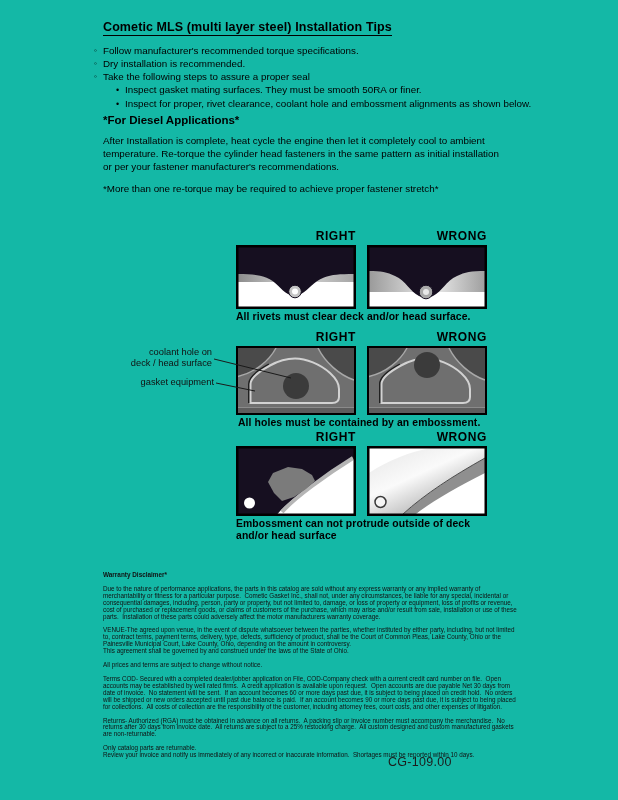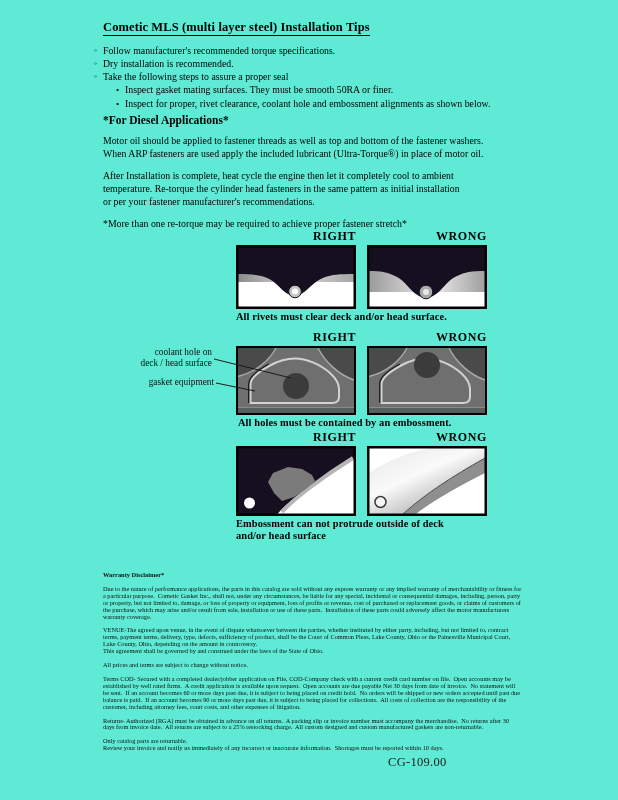--- a/index.html
+++ b/index.html
@@ -1,18 +1,18 @@
 <!DOCTYPE html>
 <html><head>
 <meta charset="utf-8">
 <style>
   html,body{margin:0;padding:0;background:#fff;}
   .page{
-    position:relative;width:618px;height:800px;background:#5eead4;
-    font-family:Liberation Serif, serif;color:#000;overflow:hidden;
+    position:relative;width:618px;height:800px;background:#14b8a6;
+    font-family:Liberation Sans, sans-serif;color:#000;overflow:hidden;
   }
   
   .title{
     position:absolute;left:103px;top:20px;width:430px;
     font-size:12.5px;font-weight:bold;letter-spacing:.1px;
   }
   .title span{border-bottom:1.6px solid #000;padding-bottom:1px;}
   .bullets{position:absolute;left:94px;top:44px;width:440px;font-size:9.8px;line-height:13px;}
   .b1 .marker{display:inline-block;width:9px;font-size:8px;vertical-align:1px;}
   .b2{padding-left:22px;}
@@ -60,22 +60,20 @@
   <div class="bullets">
     <div class="b1"><span class="marker">◦</span><span>Follow manufacturer's recommended torque specifications.</span></div>
     <div class="b1"><span class="marker">◦</span><span>Dry installation is recommended.</span></div>
     <div class="b1"><span class="marker">◦</span><span>Take the following steps to assure a proper seal</span></div>
     <div class="b2"><span class="marker">•</span><span>Inspect gasket mating surfaces.  They must be smooth 50RA or finer.</span></div>
     <div class="b2"><span class="marker">•</span><span>Inspect for proper, rivet clearance, coolant hole and embossment alignments as shown below.</span></div>
   </div>
 
   <div class="diesel">
     <h3>*For Diesel Applications*</h3>
-    <p>Motor oil should be applied to fastener threads as well as top and bottom of the fastener washers.
-When ARP fasteners are used apply the included lubricant (Ultra-Torque®) in place of motor oil.</p>
     <p>After Installation is complete, heat cycle the engine then let it completely cool to ambient
 temperature. Re-torque the cylinder head fasteners in the same pattern as initial installation
 or per your fastener manufacturer's recommendations.</p>
     <p>*More than one re-torque may be required to achieve proper fastener stretch*</p>
   </div>
 
   <div class="figrow" style="top:229px">
     <div class="figlabels">
       <span class="rl">RIGHT</span>
       <span class="wl">WRONG</span>

